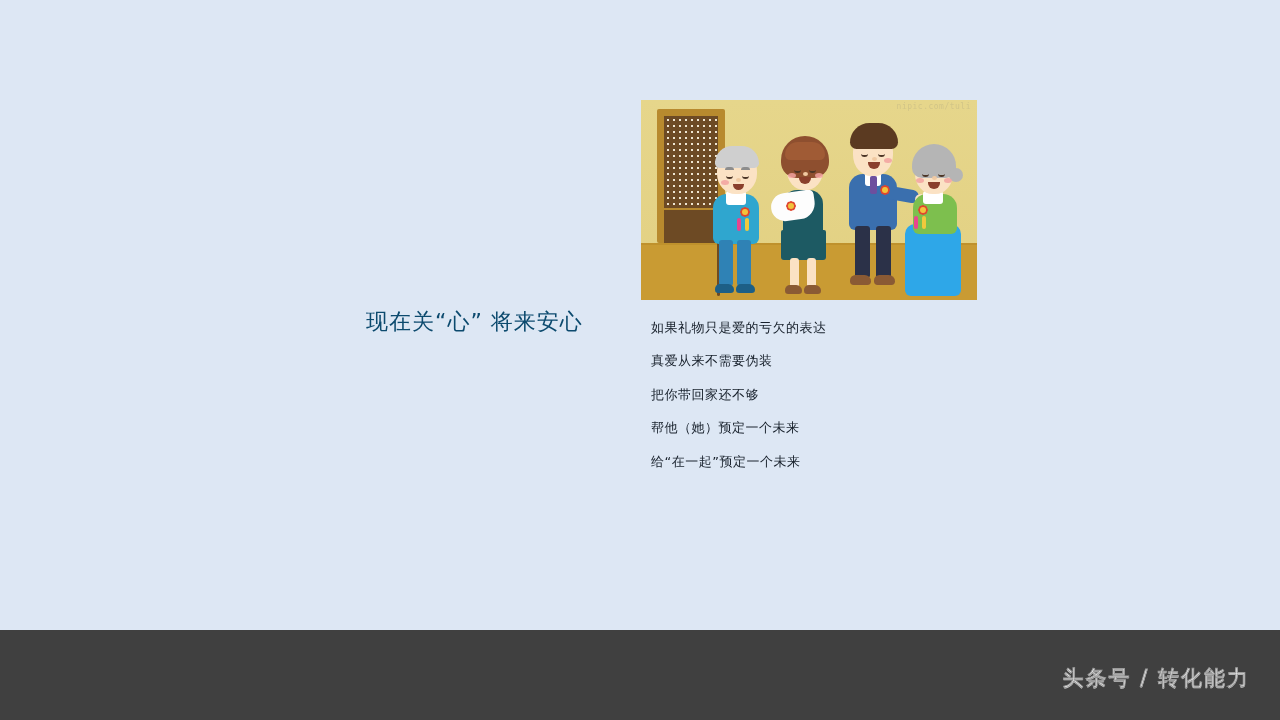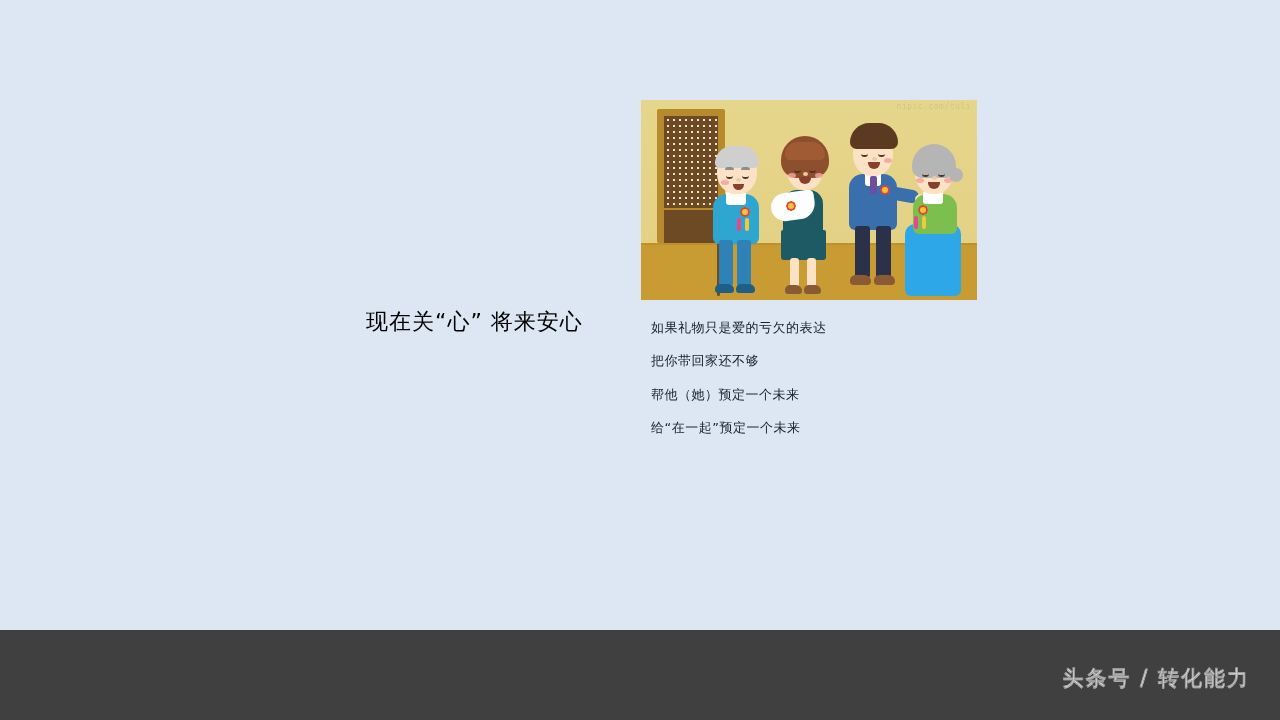--- a/index.html
+++ b/index.html
@@ -67,21 +67,21 @@
   .cane{position:absolute;width:3px;background:#6e4b22;border-radius:2px;}
 
   .ill-watermark{
     position:absolute;right:6px;top:2px;font-size:8px;color:#cbbf86;
     letter-spacing:.5px;opacity:.75;font-family:"DejaVu Sans Mono",monospace;
   }
 
   
   .headline{
     position:absolute;left:366px;top:307px;
-    font-size:22px;color:#000000;letter-spacing:1px;white-space:nowrap;
+    font-size:22px;color:#0c4a6e;letter-spacing:1px;white-space:nowrap;
   }
 
   
   .body-lines{
     position:absolute;left:651px;top:311px;
     font-size:13px;color:#17202b;line-height:33.4px;letter-spacing:.5px;
   }
   .body-lines div{white-space:nowrap;}
 
   
@@ -241,20 +241,21 @@
         <div class="ribbon" style="left:23px;top:78px;background:#f0c93c;"></div>
       </div>
 
       <div class="ill-watermark">nipic.com/tuli</div>
     </div>
 
     <div class="headline">现在关“心”  将来安心</div>
 
     <div class="body-lines">
       <div>如果礼物只是爱的亏欠的表达</div>
+      <div>真爱从来不需要伪装</div>
       <div>把你带回家还不够</div>
       <div>帮他（她）预定一个未来</div>
       <div>给“在一起”预定一个未来</div>
     </div>
 
   </div>
 
   <div class="footer">
     <div class="footer-brand">头条号 / 转化能力</div>
   </div>

